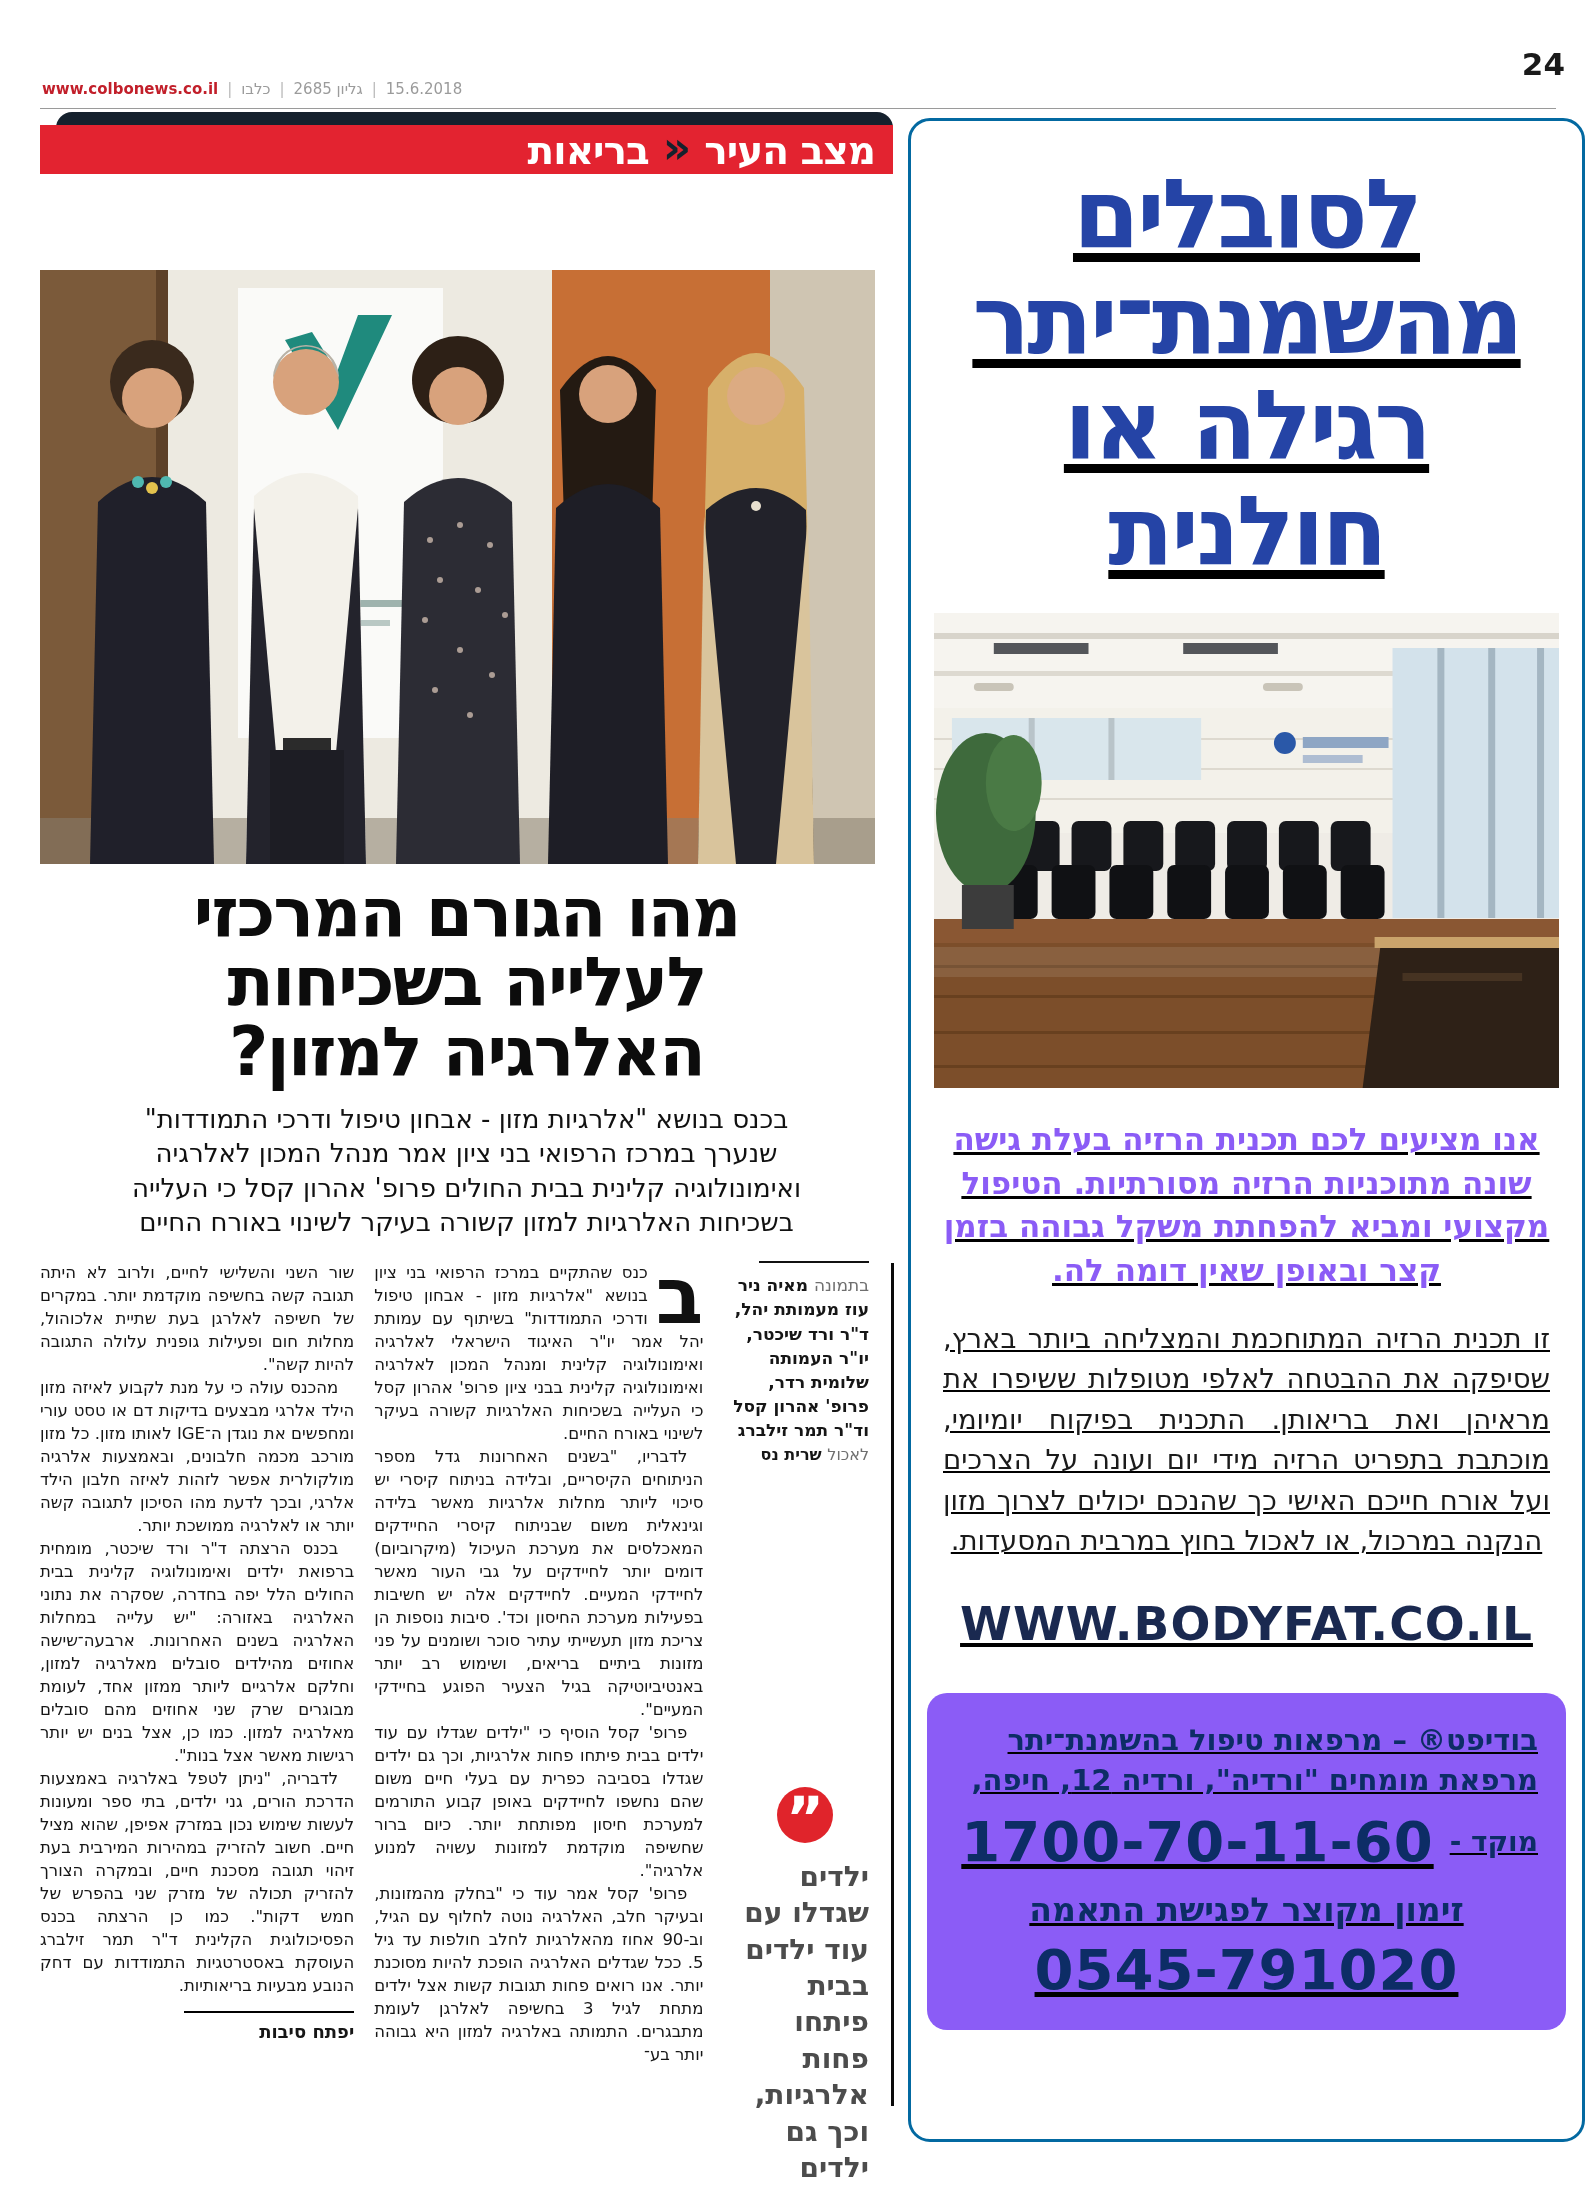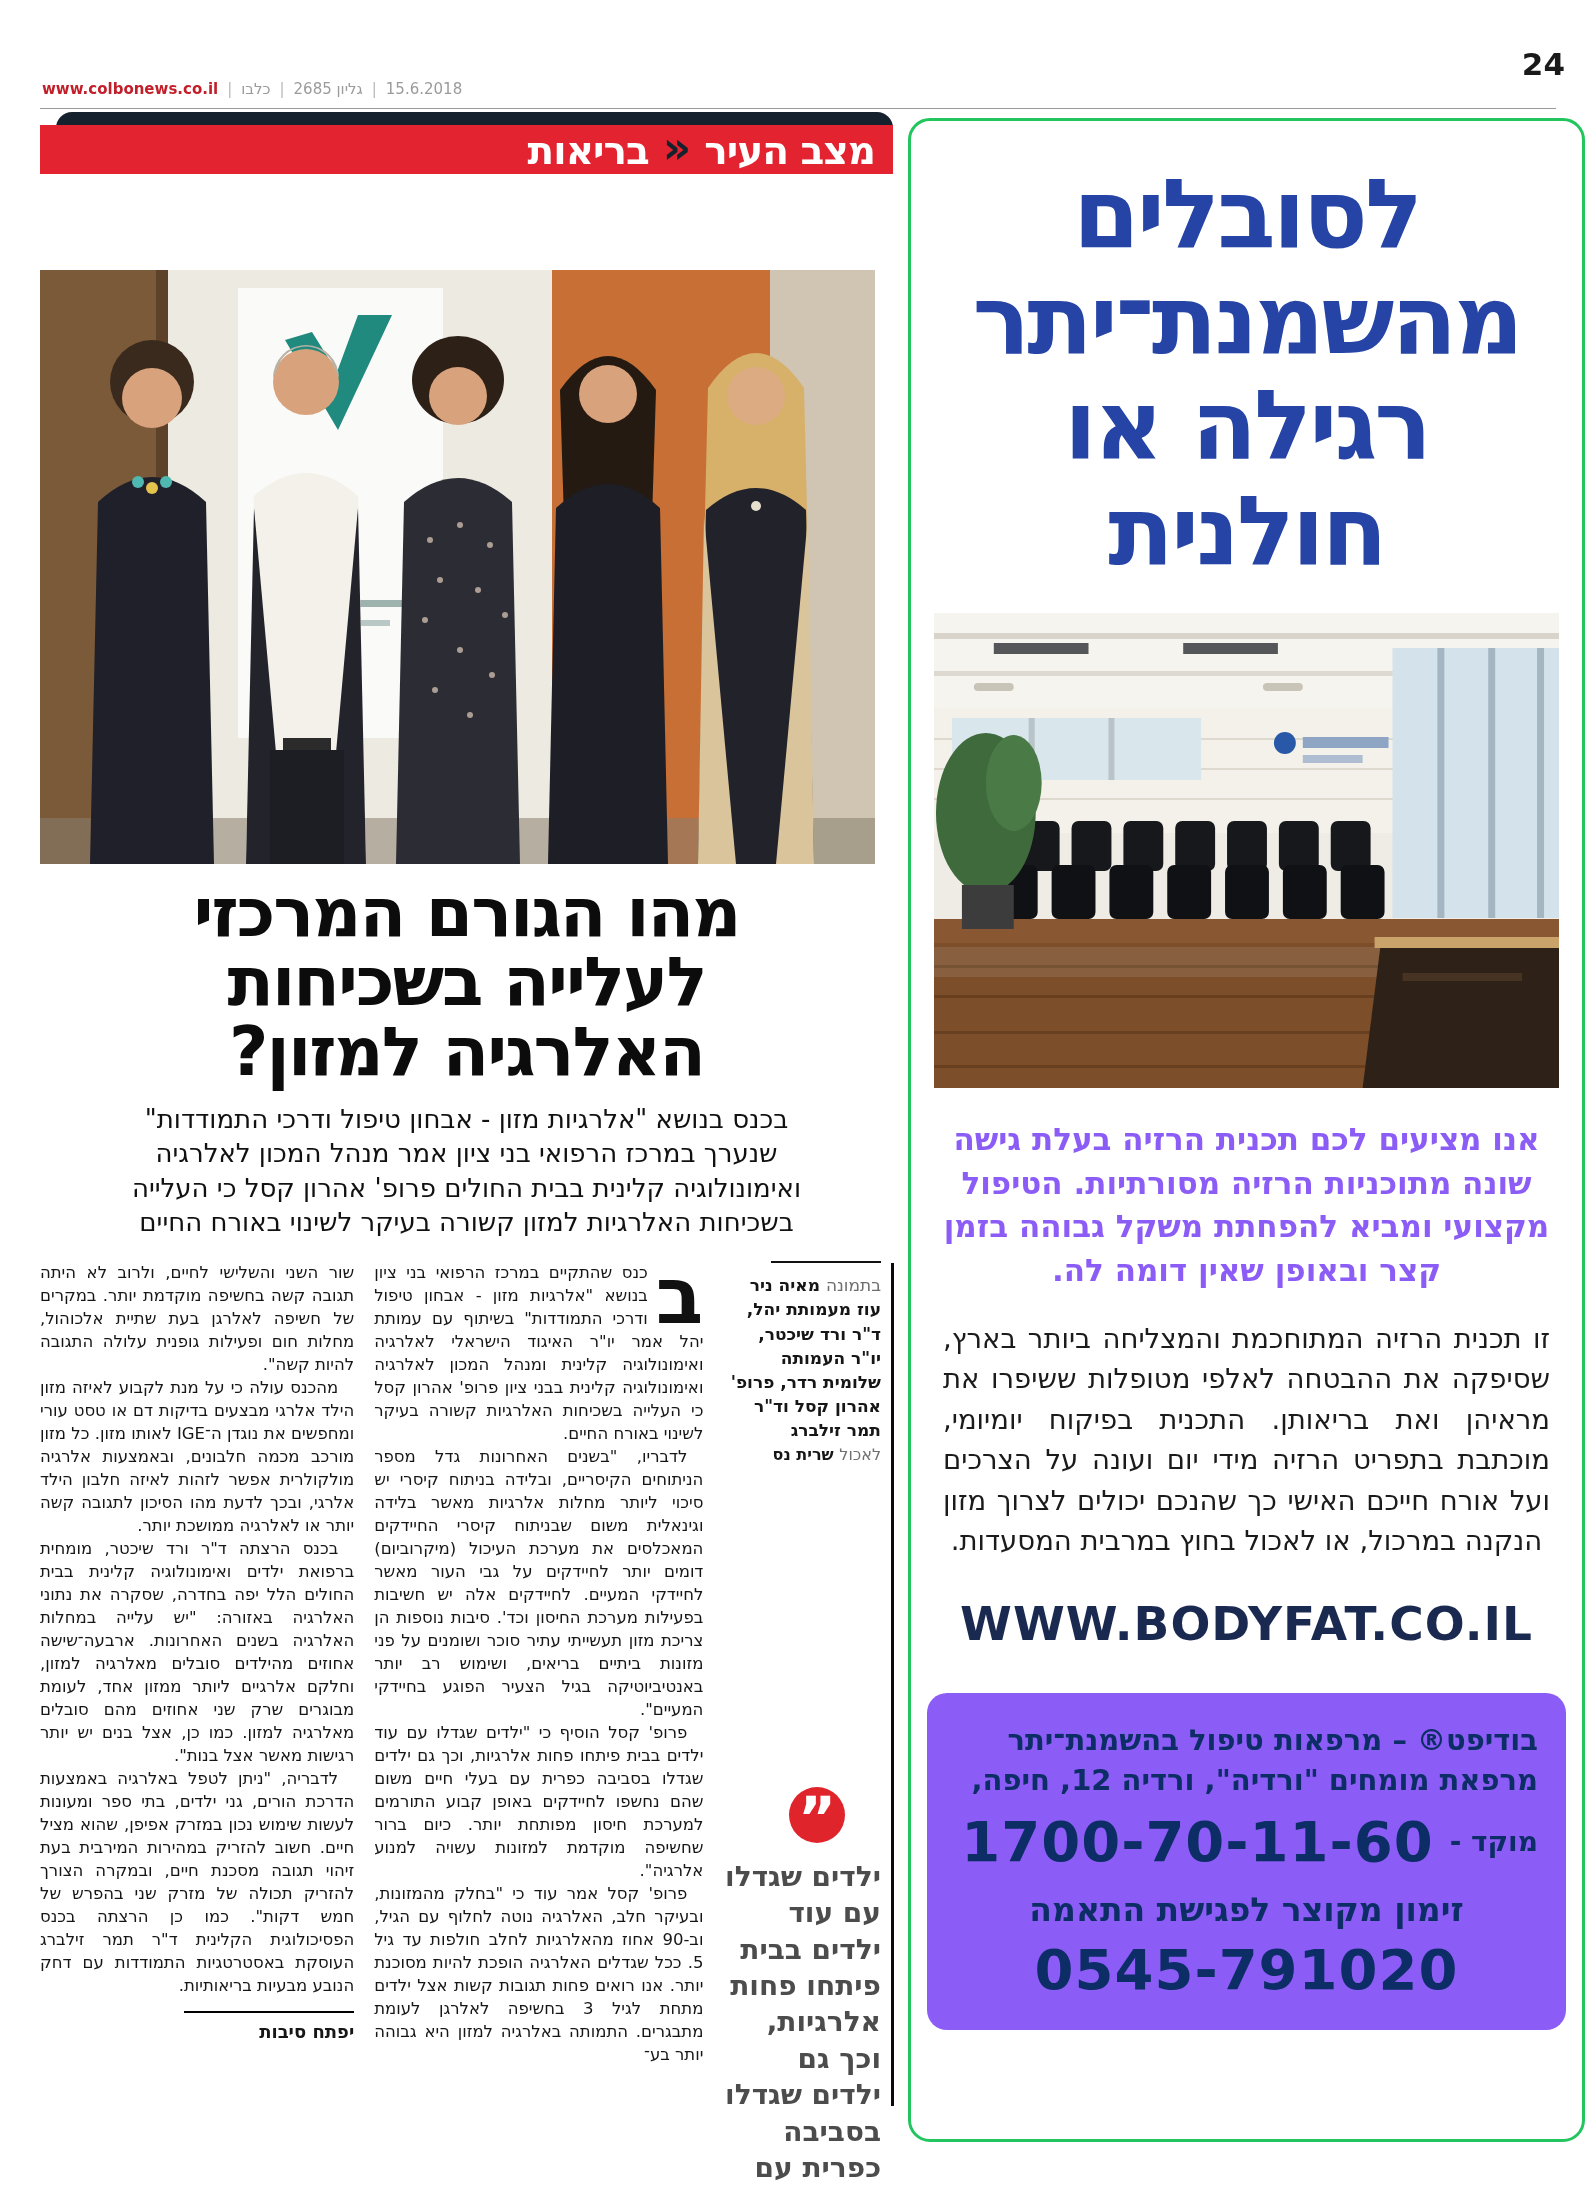--- a/index.html
+++ b/index.html
@@ -38,34 +38,34 @@
   .col{width:330px;text-align:justify;font-size:16.5px;line-height:23px;color:#161616;}
   .col.col-left{width:315px;}
   .para{margin:0;text-indent:16px;}
   .para.first{text-indent:0;}
   .dropcap{float:right;font-size:78px;line-height:62px;font-weight:900;padding-left:8px;
            padding-top:4px;color:#111;}
   .byline{margin-top:14px;}
   .byline-rule{width:170px;border-top:2px solid #000;margin-bottom:7px;}
   .byline-name{font-weight:800;font-size:18px;text-align:right;}
 
-  .col-cap{width:170px;box-sizing:border-box;padding-right:12px;text-align:right;}
+  .col-cap{width:170px;box-sizing:border-box;padding-right:24px;text-align:right;}
   .cap-rule{width:110px;border-top:2px solid #111;margin-bottom:10px;}
   .caption{font-size:17px;line-height:1.42;color:#161616;font-weight:700;}
   .cap-light{color:#6f6f6f;font-weight:400;}
   .cap-credit{margin-top:2px;font-size:16px;}
   .pq{margin-top:320px;}
   .q-icon{width:56px;height:56px;border-radius:50%;background:#e0242b;color:#fff;
           display:flex;align-items:flex-start;justify-content:center;margin-right:36px;
           font-size:58px;line-height:64px;font-weight:800;overflow:hidden;}
   .pq-text{margin-top:16px;font-size:28px;line-height:1.3;color:#4c4c4c;font-weight:700;}
 
   
   .ad{position:absolute;top:118px;left:908px;width:677px;height:2024px;box-sizing:border-box;
-      border:3px solid #22c55e;border-radius:22px;direction:rtl;background:#fff;}
+      border:3px solid #0369a1;border-radius:22px;direction:rtl;background:#fff;text-decoration:underline;}
   .ad-headline{margin-top:42px;text-align:center;color:#2544a6;font-weight:900;font-size:96px;
                line-height:1.1;letter-spacing:-3px;}
   .ad-photo{width:625px;height:475px;margin:28px auto 0;overflow:hidden;background:#ece9e2;}
   .ad-photo svg{display:block;width:100%;height:100%;}
   .ad-lead{margin:30px 24px 0;font-size:31px;line-height:1.4;font-weight:800;color:#8b5cf6;
            text-align:center;}
   .ad-body{margin:26px 32px 0;font-size:27.5px;line-height:1.47;color:#1b1b1b;
            text-align:justify;text-align-last:center;}
   .ad-url{margin-top:36px;text-align:center;font-size:47px;font-weight:800;color:#1a2950;
           letter-spacing:1px;direction:ltr;}

